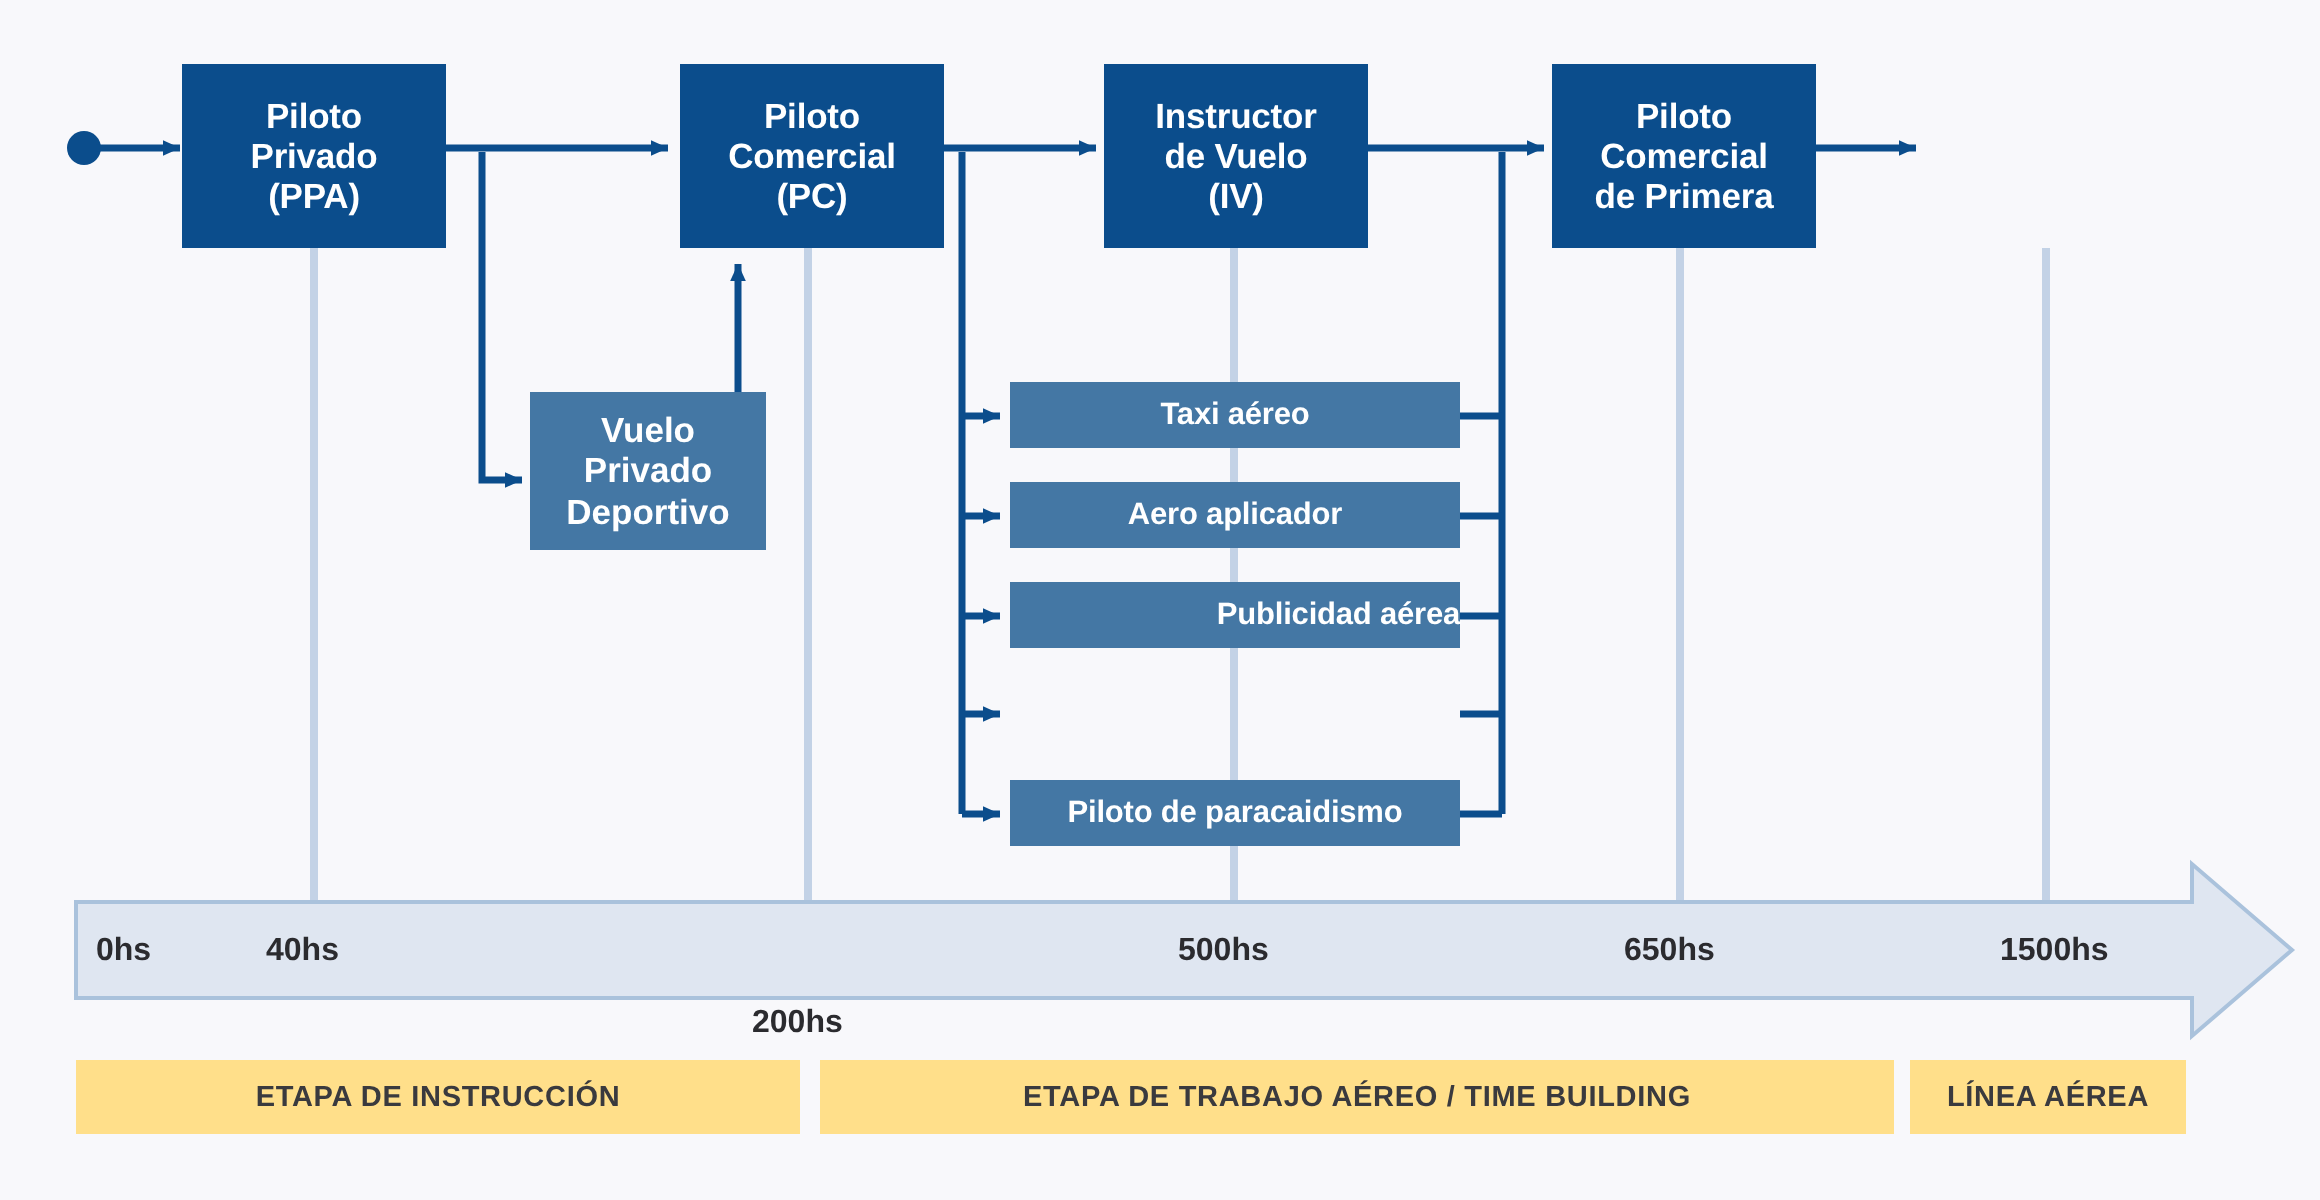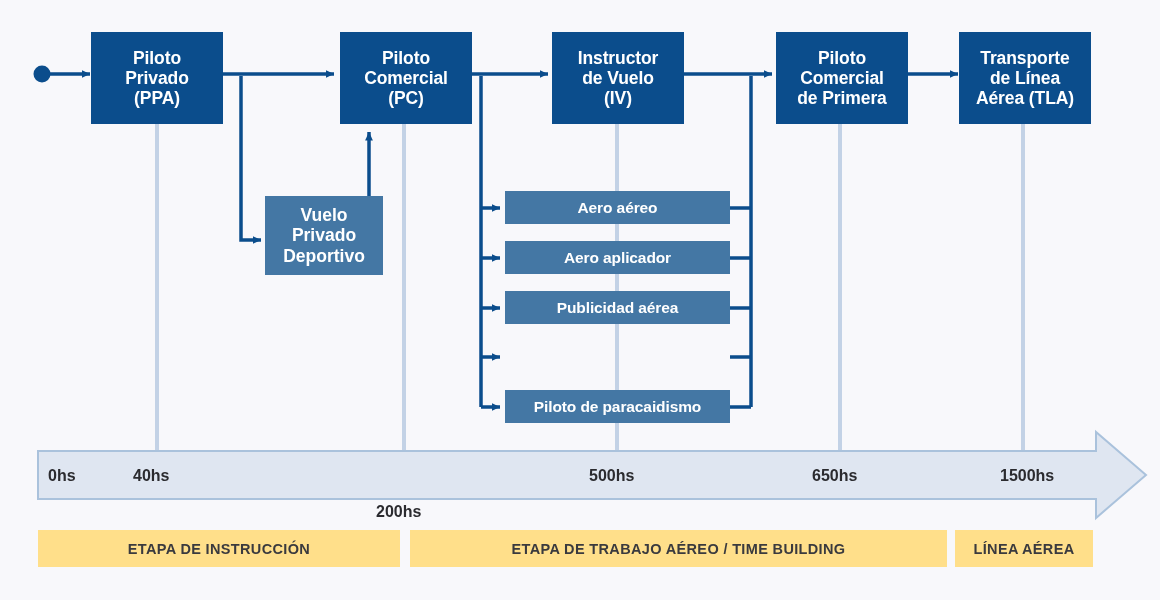--- a/index.html
+++ b/index.html
@@ -142,41 +142,36 @@
 de Vuelo
 (IV)</span>
   </div>
 
   <div class="node stage" style="left:776px; top:32px; width:132px; height:92px;">
     <span>Piloto
 Comercial
 de Primera</span>
   </div>
 
-  <div class="node stage" style="left:959px; top:32px; width:132px; height:92px;">
-    <span>Transporte
-de Línea
-Aérea (TLA)</span>
-  </div>
 
   <div class="node sport" style="left:265px; top:196px; width:118px; height:79px;">
     <span>Vuelo
 Privado
 Deportivo</span>
   </div>
 
   <div class="node activity" style="left:505px; top:191px; width:225px; height:33px;">
-    <span>Aero aéreo</span>
+    <span>Taxi aéreo</span>
   </div>
 
   <div class="node activity" style="left:505px; top:241px; width:225px; height:33px;">
     <span>Aero aplicador</span>
   </div>
 
-  <div class="node activity" style="left:505px; top:291px; width:225px; height:33px;">
+  <div class="node activity" style="left:505px; top:291px; width:225px; height:33px;justify-content:flex-end;">
     <span>Publicidad aérea</span>
   </div>
 
 
   <div class="node activity" style="left:505px; top:390px; width:225px; height:33px;">
     <span>Piloto de paracaidismo</span>
   </div>
 
   <div class="tick-label" style="left:48px; top:467px;">
     <span>0hs</span>

